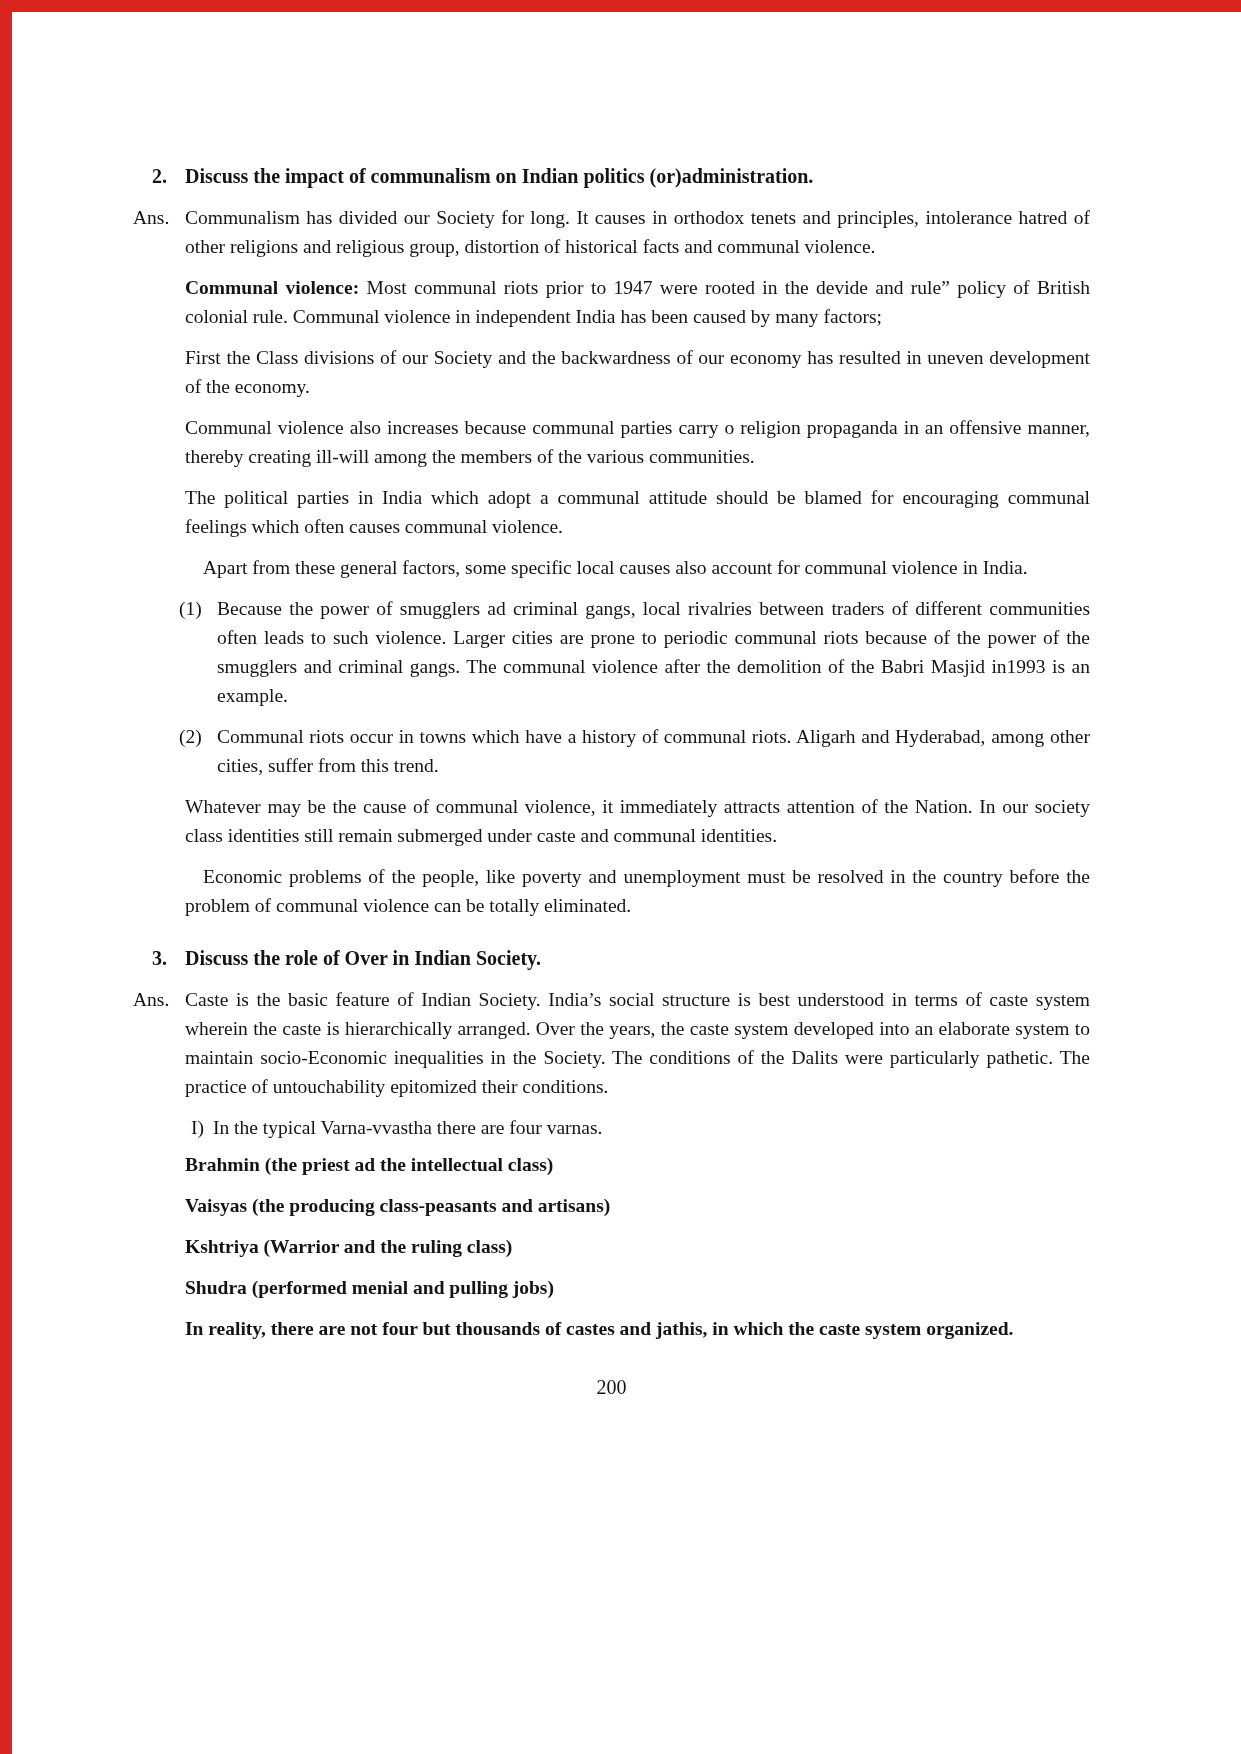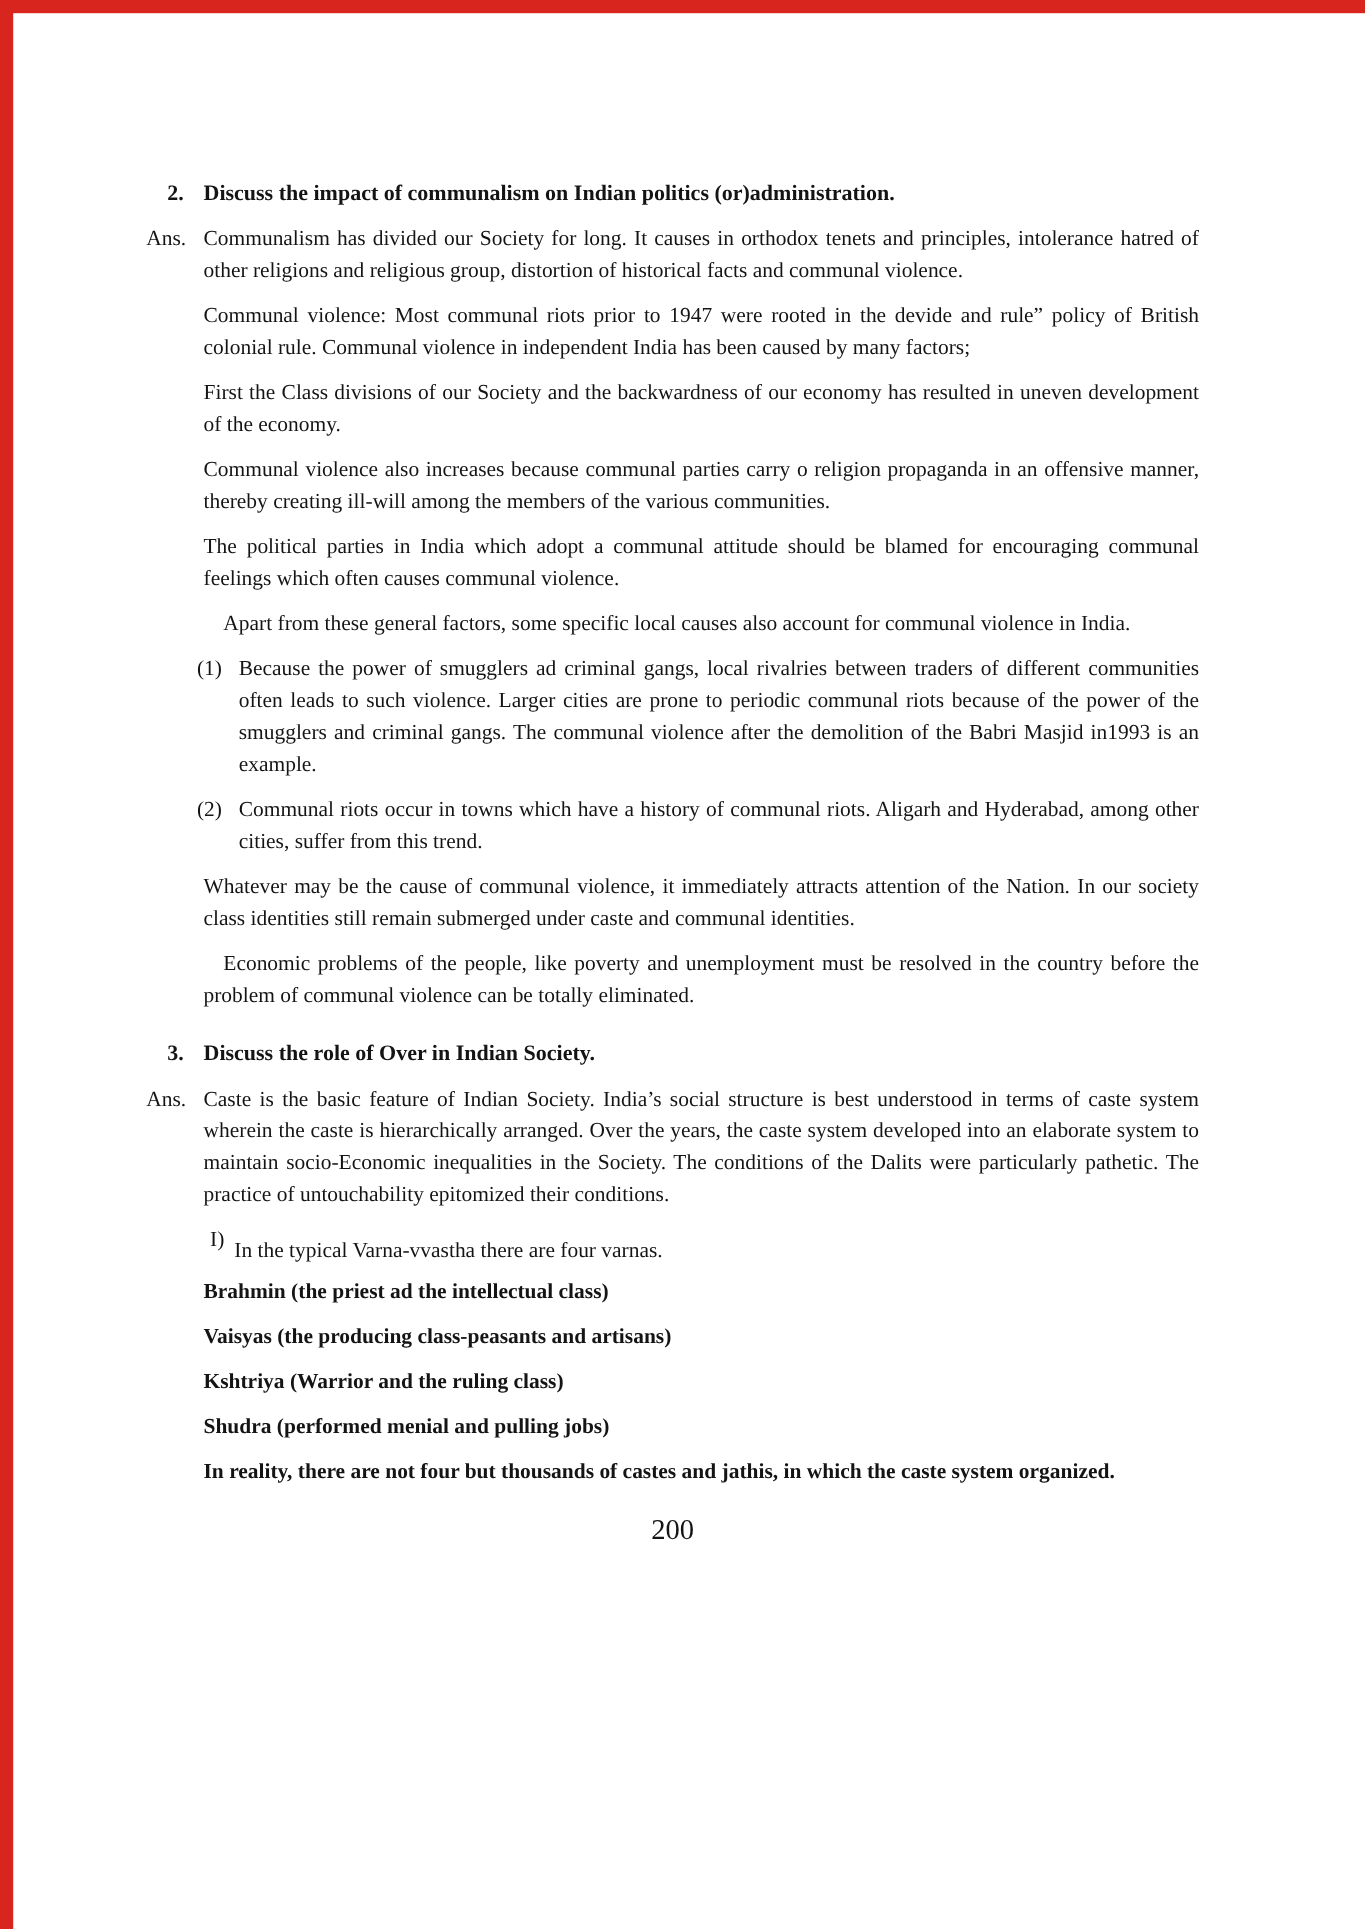--- a/index.html
+++ b/index.html
@@ -45,46 +45,46 @@
   }
   .q-title { flex: 1; }
   .ans-row { display: flex; margin: 0 0 12px 0; }
   .ans-label { width: 52px; flex: none; }
   .ans-body { flex: 1; }
   .ans-body p, .para {
     margin: 0 0 12px 0;
     text-align: justify;
   }
   .indent-first { text-indent: 18px; }
-  .bold-lead { font-weight: normal; margin-top: 19px; }
+  .bold-lead { font-weight: bold; margin-top: 19px; }
   .num-item {
     display: flex;
     margin: 0 0 12px -6px;
     text-align: justify;
   }
   .num-item .item-label { width: 38px; flex: none; }
   .num-item .item-text { flex: 1; text-align: justify; }
   .roman-item {
     display: flex;
     margin: 0 0 8px 6px;
   }
   .roman-item .item-label { width: 22px; flex: none; }
-  .roman-item .item-text { flex: 1; margin-top: 10px; }
+  .roman-item .item-text { flex: 1; }
   .sub-item {
     margin: 0 0 8px 28px;
     text-align: left;
     font-weight: bold;
   }
   .sub-item.justify { text-align: justify; }
   .page-number {
     position: absolute;
     top: 1376px; left: 133px;
     width: 957px;
     text-align: center;
-    font-size: 26px;
+    font-size: 20px;
   }
 </style>
 </head>
 <body>
 
 <div class="page">
   <div class="edge-top"></div>
   <div class="edge-left"></div>
 
   <div class="content">

